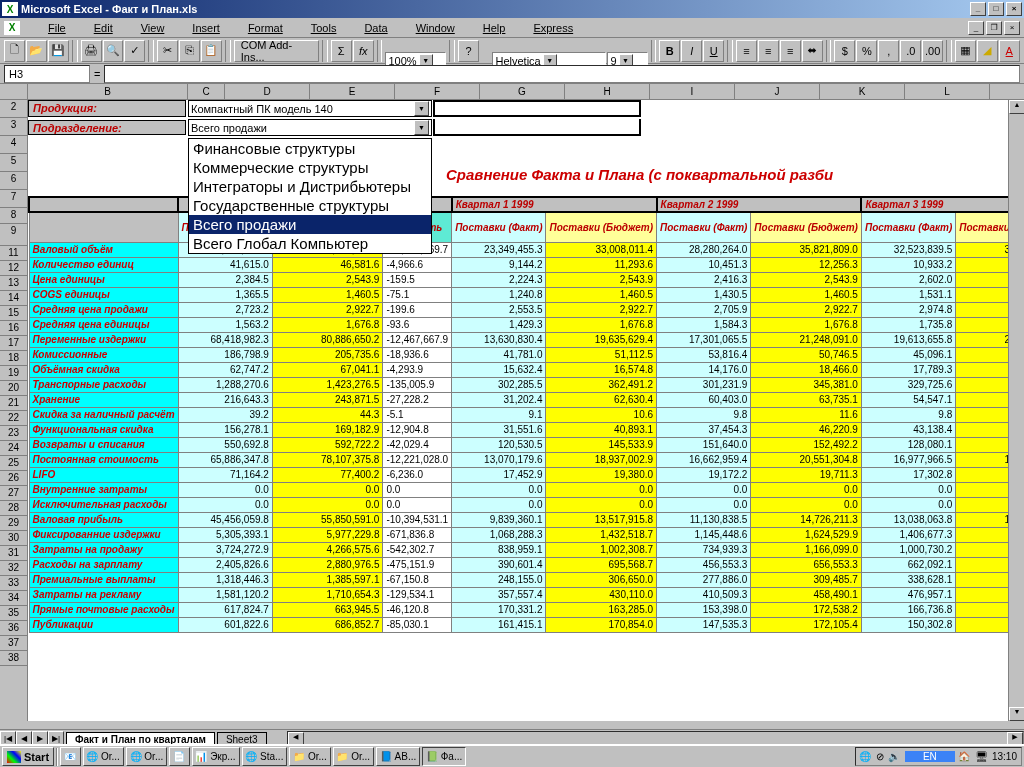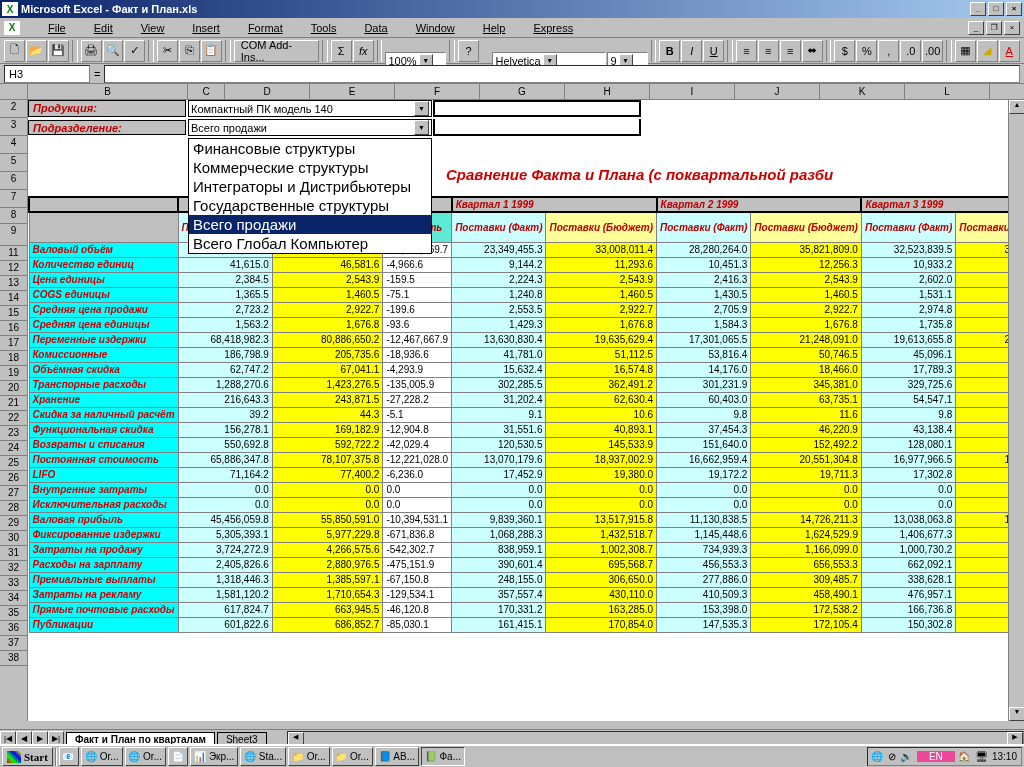--- a/index.html
+++ b/index.html
@@ -67,21 +67,21 @@
 .stab.inactive { background: #c0c0c0; }
 .sheettabs .hscroll { flex: 1; height: 16px; background: #c0c0c0; border: 1px inset #808080; margin-left: 20px; display: flex; }
 .sbbtn { width: 16px; height: 14px; background: #c0c0c0; border: 1px solid; border-color: #fff #404040 #404040 #fff; font-size: 7px; text-align: center; }
 
 
 .statusbar { position: absolute; bottom: 0; left: 0; right: 0; height: 20px; background: #c0c0c0; border-top: 1px solid #fff; display: flex; align-items: center; padding: 0 4px; font-size: 10px; }
 
 body { height: 767px; }
 .app { height: 744px; }
 .taskbar2 { position: absolute; bottom: 0; left: 0; right: 0; height: 23px; background: #c0c0c0; border-top: 2px solid #fff; display: flex; align-items: center; padding: 0 2px; gap: 2px; }
-.startbtn { height: 19px; border: 1px solid; border-color: #fff #404040 #404040 #fff; background: #c0c0c0; padding: 0 4px; display: flex; align-items: center; font-weight: bold; font-size: 11px; gap: 3px; font-family: Liberation Serif, serif; }
+.startbtn { height: 19px; border: 1px solid; border-color: #fff #404040 #404040 #fff; background: #c0c0c0; padding: 0 4px; display: flex; align-items: center; font-weight: bold; font-size: 11px; gap: 3px; }
 .startbtn .winlogo { width: 14px; height: 12px; background: linear-gradient(45deg, #f00, #0f0, #00f, #ff0); }
 .tbitem { height: 19px; border: 1px solid; border-color: #fff #404040 #404040 #fff; background: #c0c0c0; padding: 0 3px; display: flex; align-items: center; font-size: 10px; gap: 2px; max-width: 50px; overflow: hidden; }
 .tbitem.active { border-color: #404040 #fff #fff #404040; }
 .tray { margin-left: auto; border: 1px inset #808080; height: 19px; display: flex; align-items: center; padding: 0 4px; gap: 4px; font-size: 10px; }
 
 
 .cw-B { width: 160px; }
 .cw-C { width: 37px; }
 .cw-D { width: 85px; }
 .cw-E { width: 85px; }
@@ -665,18 +665,18 @@
   <div class="tbitem">📊<span>Экр...</span></div>
   <div class="tbitem">🌐<span>Sta...</span></div>
   <div class="tbitem">📁<span>Or...</span></div>
   <div class="tbitem">📁<span>Or...</span></div>
   <div class="tbitem">📘<span>АВ...</span></div>
   <div class="tbitem active">📗<span>Фа...</span></div>
   <div class="tray">
     <span>🌐</span>
     <span>⊘</span>
     <span>🔊</span>
-    <span style="background:#ec4899;color:#fff;padding:0 12px">EN</span>
+    <span style="background:#3b82f6;color:#fff;padding:0 18px">EN</span>
     <span>🏠</span>
     <span>🖥</span>
     <span>13:10</span>
   </div>
 </div>
 
 </body></html>

